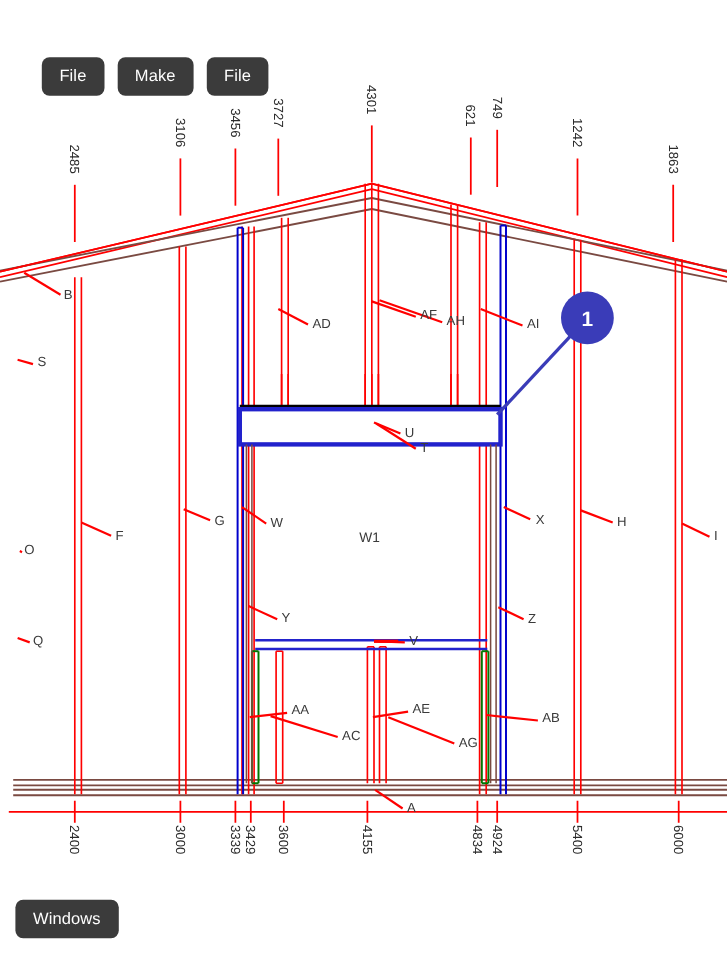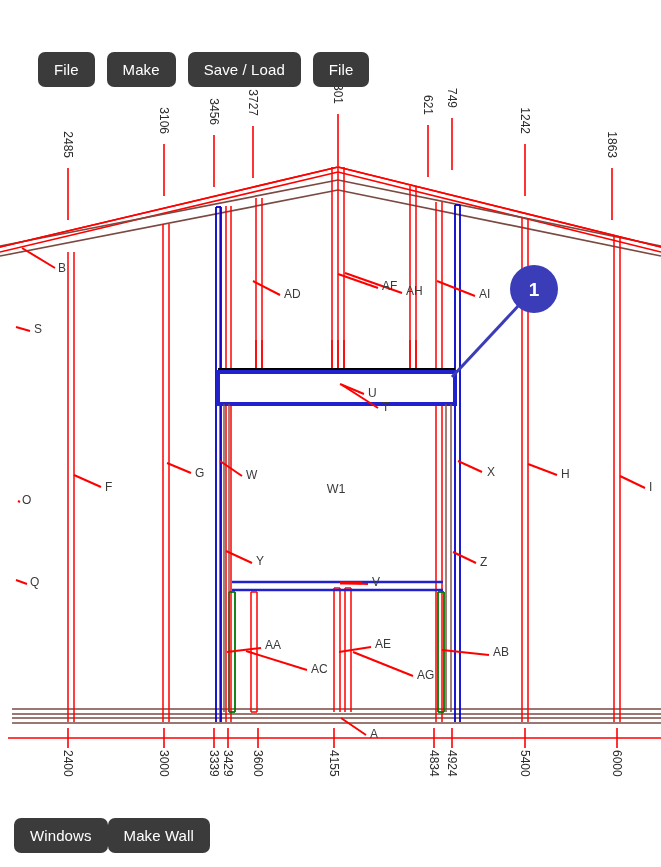--- a/index.html
+++ b/index.html
@@ -320,20 +320,18 @@
         <circle cx="534" cy="289" r="24" fill="#3a3cb8"></circle>
         <text class="callout-num" x="534" y="296" text-anchor="middle">1</text>
       </g>
 
 </svg>
 </div>
 
 <div class="toolbar" id="toolbar-top">
   <button class="tb-btn">File</button>
   <button class="tb-btn">Make</button>
-  <button class="tb-btn">Save / Load</button>
   <button class="tb-btn">File</button>
 </div>
 
 <div class="toolbar" id="toolbar-bottom">
   <button class="tb-btn">Windows</button>
-  <button class="tb-btn">Make Wall</button>
 </div>
 
 </body></html>

